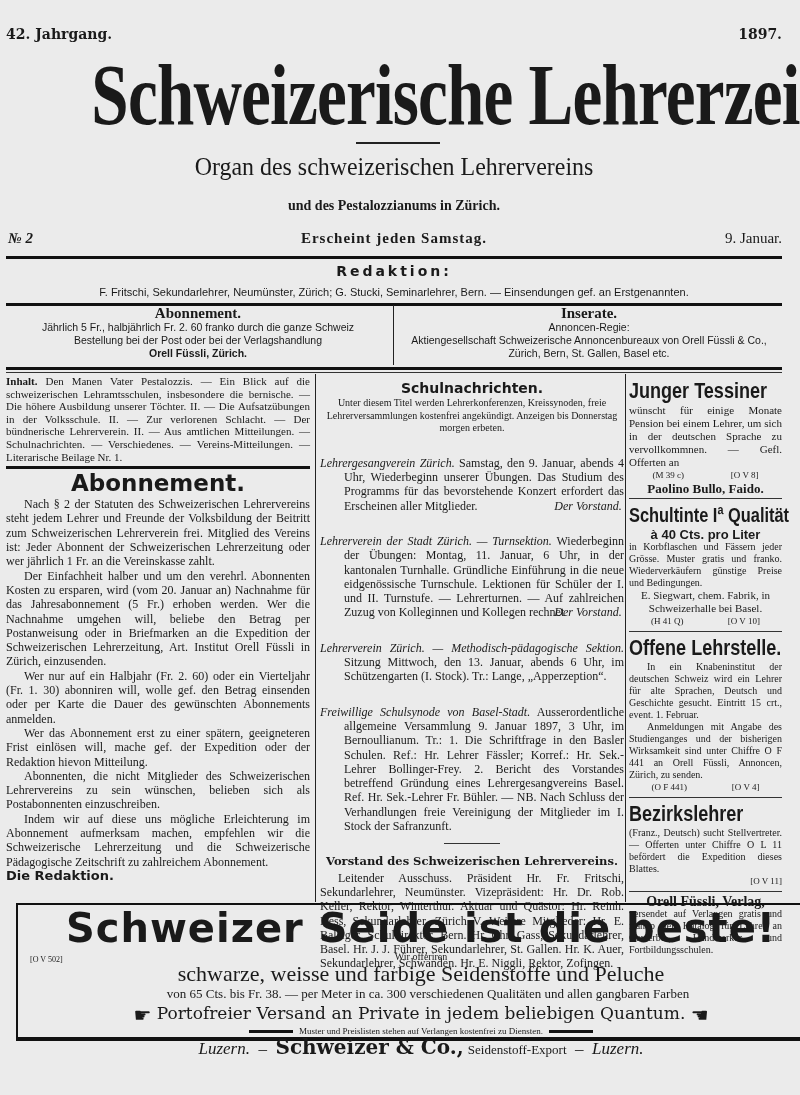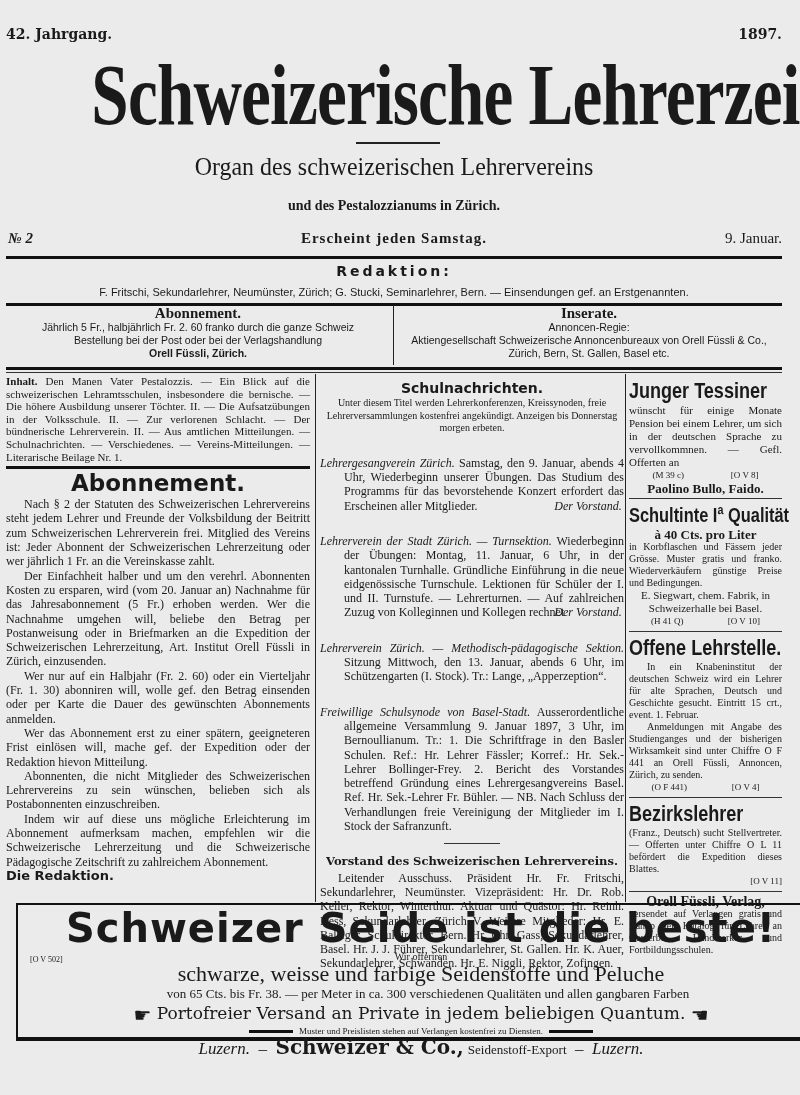--- a/index.html
+++ b/index.html
@@ -118,21 +118,21 @@
   <div class="col ad" style="left:623px;top:378px;width:153px;">
     <div class="ad-h">Junger Tessiner</div>
     <p class="ni">wünscht für einige Monate Pension bei einem Lehrer, um sich in der deutschen Sprache zu vervollkommnen. — Gefl. Offerten an</p>
     <div class="ref">
         <span>(M 39 c)</span>
         <span>[O V 8]</span>
       </div>
     <div style="text-align:center;font-weight:bold;font-size:13px">Paolino Bullo, Faido.</div>
     <div class="hr"></div>
     <div class="ad-h" style="font-size:20px">Schultinte Iª Qualität</div>
-    <div style="text-align:center;font-weight:bold;font-family:Liberation Serif, serif;font-size:13px">à 40 Cts. pro Liter</div>
+    <div style="text-align:center;font-weight:bold;font-family:Liberation Sans, sans-serif;font-size:13px">à 40 Cts. pro Liter</div>
     <p class="ni" style="font-size:10px;line-height:12px">in Korbflaschen und Fässern jeder Grösse. Muster gratis und franko. Wiederverkäufern günstige Preise und Bedingungen.</p>
     <div style="text-align:center;font-size:11px">E. Siegwart, chem. Fabrik, in Schweizerhalle bei Basel.</div>
     <div class="ref">
         <span>(H 41 Q)</span>
         <span>[O V 10]</span>
       </div>
     <div class="hr"></div>
     <div class="ad-h">Offene Lehrstelle.</div>
     <p style="font-size:10px;line-height:12px">In ein Knabeninstitut der deutschen Schweiz wird ein Lehrer für alte Sprachen, Deutsch und Geschichte gesucht. Eintritt 15 crt., event. 1. Februar.</p>
     <p style="font-size:10px;line-height:12px">Anmeldungen mit Angabe des Studienganges und der bisherigen Wirksamkeit sind unter Chiffre O F 441 an Orell Füssli, Annoncen, Zürich, zu senden.</p>

